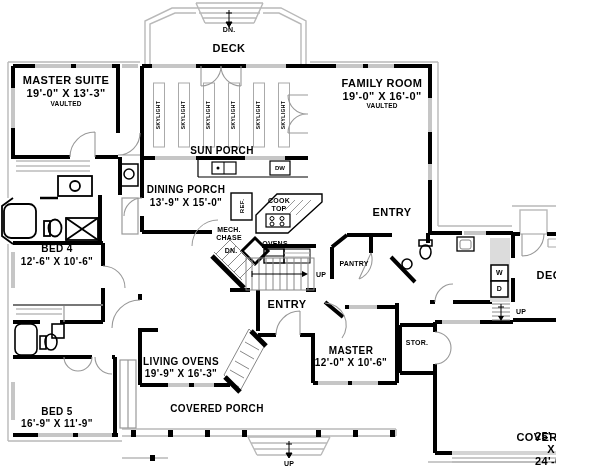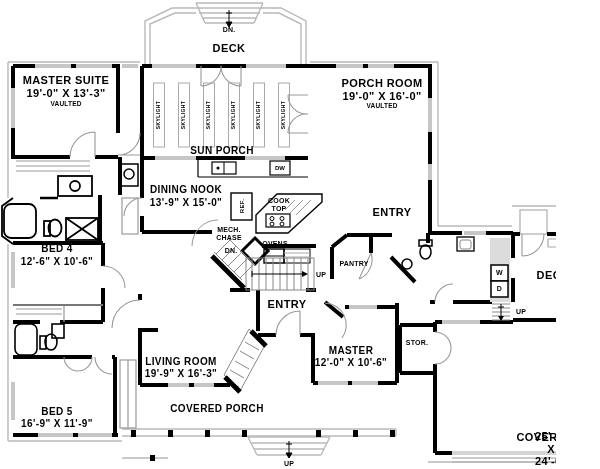--- a/index.html
+++ b/index.html
@@ -233,34 +233,34 @@
   </g>
 </svg>
 
 <div class="lbl sm" style="left:229px;top:30px">DN.</div>
 <div class="lbl big" style="left:229px;top:48px">DECK</div>
 
 <div class="lbl mid" style="left:66px;top:80px">MASTER SUITE</div>
 <div class="lbl mid" style="left:66px;top:93px">19'-0" X 13'-3"</div>
 <div class="lbl note" style="left:66px;top:104px">VAULTED</div>
 
-<div class="lbl mid" style="left:382px;top:83px">PORCH ROOM</div>
+<div class="lbl mid" style="left:382px;top:83px">FAMILY ROOM</div>
 <div class="lbl mid" style="left:382px;top:96px">19'-0" X 16'-0"</div>
 <div class="lbl note" style="left:382px;top:106px">VAULTED</div>
 
 <div class="lbl vert" style="left:159px;top:115px">SKYLIGHT</div>
 <div class="lbl vert" style="left:184px;top:115px">SKYLIGHT</div>
 <div class="lbl vert" style="left:209px;top:115px">SKYLIGHT</div>
 <div class="lbl vert" style="left:234px;top:115px">SKYLIGHT</div>
 <div class="lbl vert" style="left:259px;top:115px">SKYLIGHT</div>
 <div class="lbl vert" style="left:284px;top:115px">SKYLIGHT</div>
 
 <div class="lbl rm" style="left:222px;top:151px">SUN PORCH</div>
 
-<div class="lbl rm" style="left:186px;top:190px">DINING NOOK</div>
+<div class="lbl rm" style="left:186px;top:190px">DINING PORCH</div>
 <div class="lbl rm" style="left:186px;top:203px">13'-9" X 15'-0"</div>
 
 <div class="lbl vert6" style="left:241.5px;top:206px">REF.</div>
 <div class="lbl tiny" style="left:280px;top:168px">DW</div>
 <div class="lbl sm" style="left:279px;top:205px">COOK
 TOP</div>
 <div class="lbl sm" style="left:229px;top:234px">MECH.
 CHASE</div>
 <div class="lbl sm" style="left:231px;top:251px">DN.</div>
 <div class="lbl sm" style="left:275px;top:244px">OVENS</div>
@@ -269,21 +269,21 @@
 <div class="lbl big" style="left:392px;top:212px">ENTRY</div>
 <div class="lbl sm" style="left:354px;top:264px">PANTRY</div>
 <div class="lbl big" style="left:287px;top:304px">ENTRY</div>
 
 <div class="lbl rm" style="left:57px;top:249px">BED 4</div>
 <div class="lbl rm" style="left:57px;top:262px">12'-6" X 10'-6"</div>
 
 <div class="lbl rm" style="left:57px;top:412px">BED 5</div>
 <div class="lbl rm" style="left:57px;top:424px">16'-9" X 11'-9"</div>
 
-<div class="lbl rm" style="left:181px;top:362px">LIVING ROOM</div>
+<div class="lbl rm" style="left:181px;top:362px">LIVING OVENS</div>
 <div class="lbl rm" style="left:181px;top:374px">19'-9" X 16'-3"</div>
 
 <div class="lbl rm" style="left:217px;top:409px">COVERED PORCH</div>
 <div class="lbl sm" style="left:289px;top:464px">UP</div>
 
 <div class="lbl rm" style="left:351px;top:351px">MASTER</div>
 <div class="lbl rm" style="left:351px;top:363px">12'-0" X 10'-6"</div>
 
 <div class="lbl sm" style="left:417px;top:343px">STOR.</div>
 <div class="lbl big" style="left:553px;top:275px">DECK</div>

